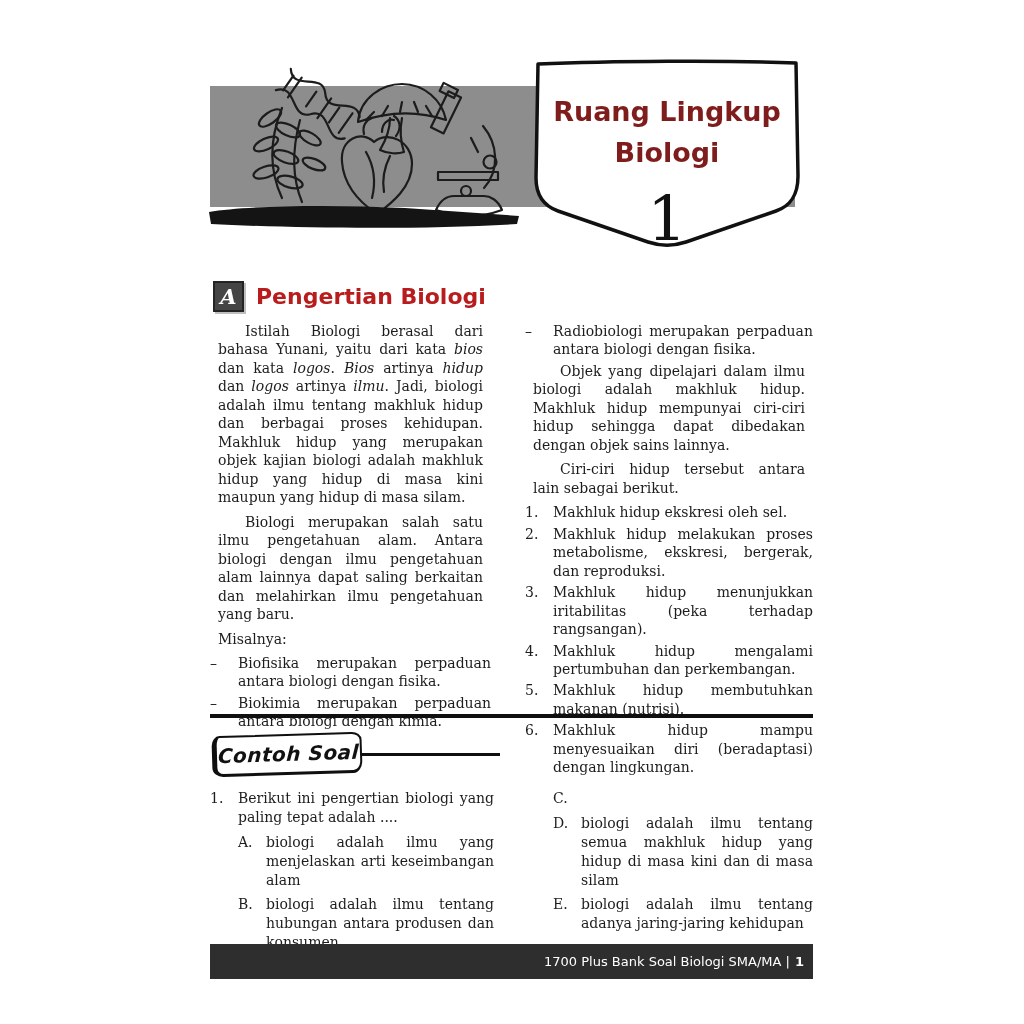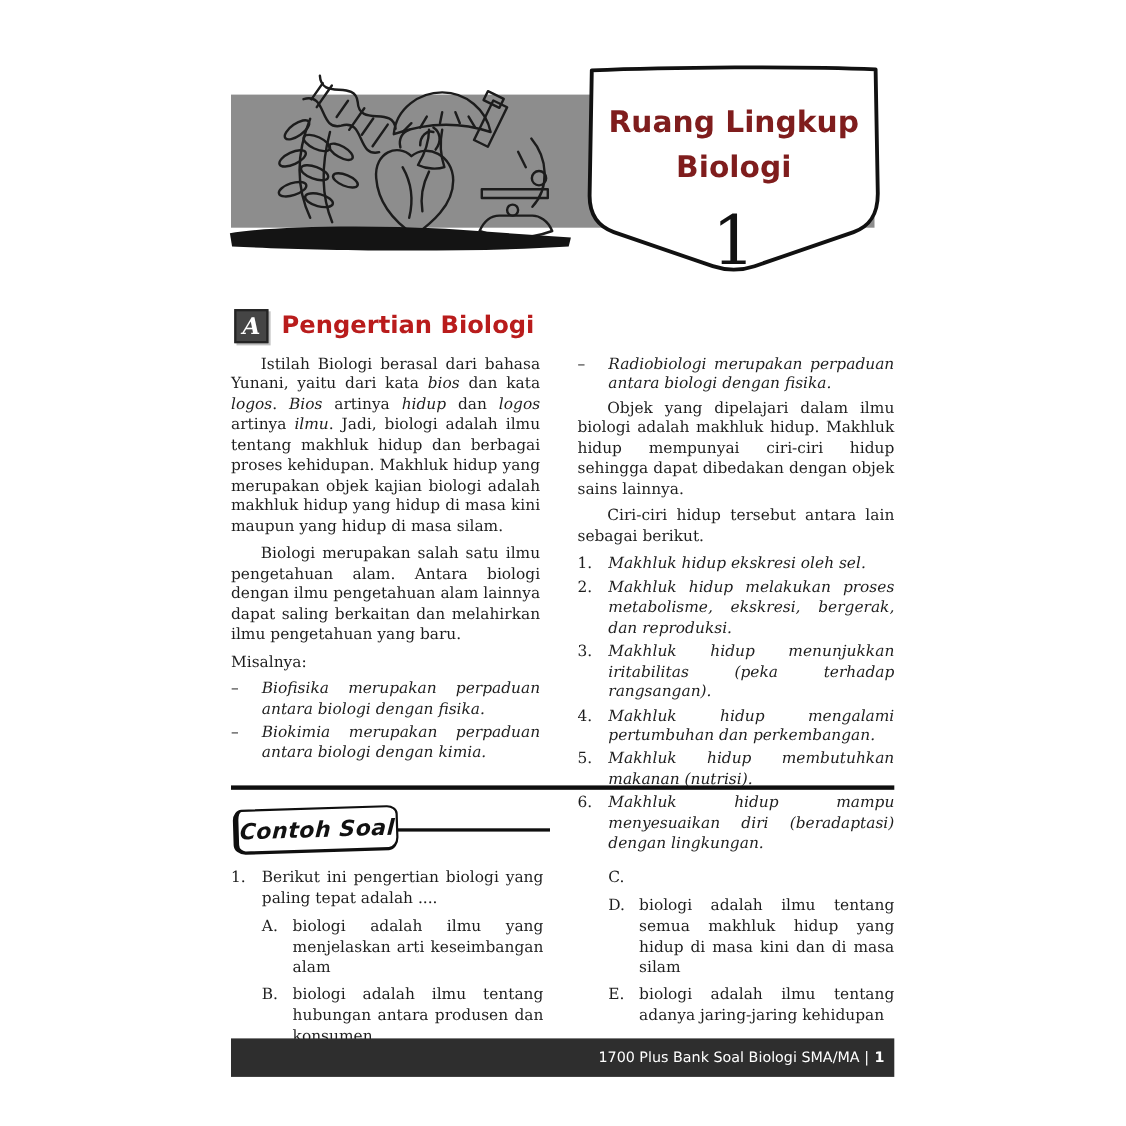--- a/index.html
+++ b/index.html
@@ -43,27 +43,27 @@
     font-family:"DejaVu Serif",serif; font-style:italic; font-weight:bold; font-size:21px;
     display:flex; align-items:center; justify-content:center;
     box-shadow:2px 2px 0 rgba(0,0,0,0.25);
   }
   .section-title { font-family:"DejaVu Sans","Liberation Sans",sans-serif; font-size:22px; font-weight:bold; color:#b91c1c; }
 
   
   .col { position:absolute; top:322px; font-size:14px; line-height:1.32; text-align:justify; }
   .col.left  { left:210px; width:281px; }
   .col.right { left:525px; width:288px; }
-  .col p { margin:0 0 6px; }
+  .col p { margin:0 8px 6px; }
   p.indent { text-indent:27px; }
   .it { font-style:italic; }
 
   .hang { display:flex; margin-bottom:3px; }
   .hang .mk { flex:0 0 28px; }
-  .hang .tx { flex:1; text-align:justify;font-style:italic; }
+  .hang .tx { flex:1; text-align:justify; }
 
   
   .rule { position:absolute; left:210px; top:714px; width:603px; height:4px; background:#0f0f0f; }
 
   
   .contoh-line { position:absolute; left:330px; top:753px; width:170px; height:3px; background:#0f0f0f; z-index:0; }
   .contoh-box {
     position:absolute; left:212px; top:734px; width:150px; height:41px; z-index:1;
     background:#fff; border:2.5px solid #0f0f0f;
     border-left-width:5px; border-bottom-width:3.5px;

